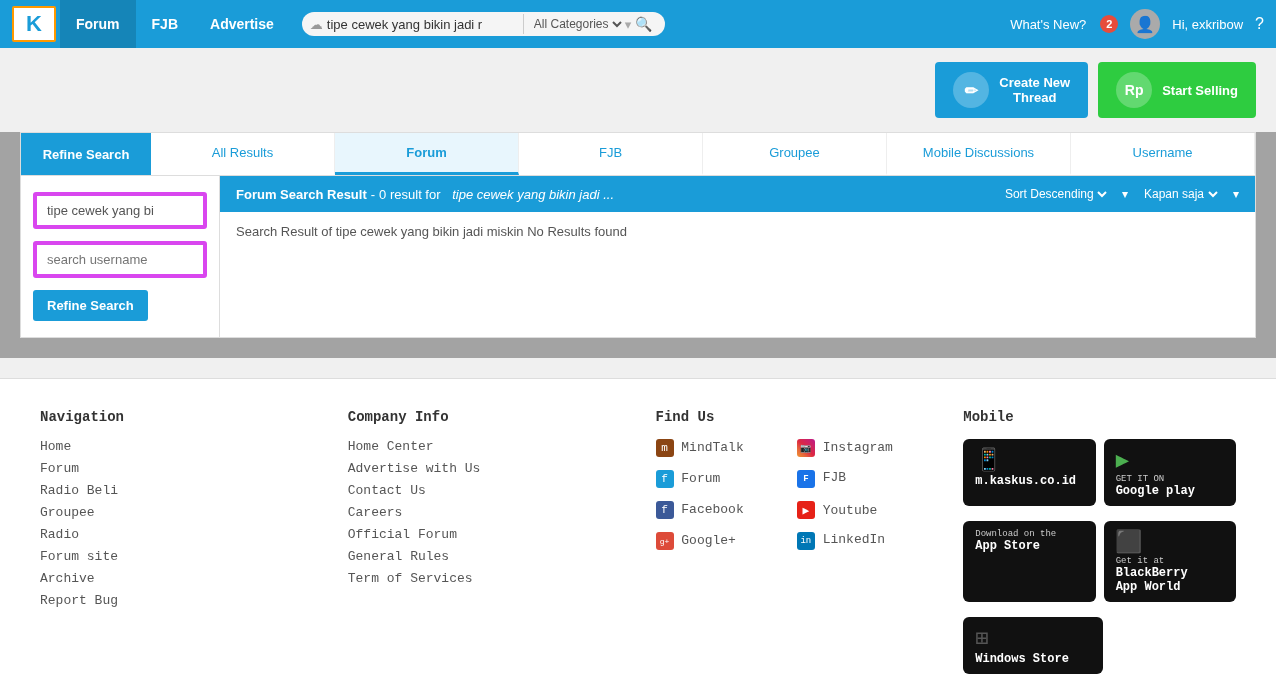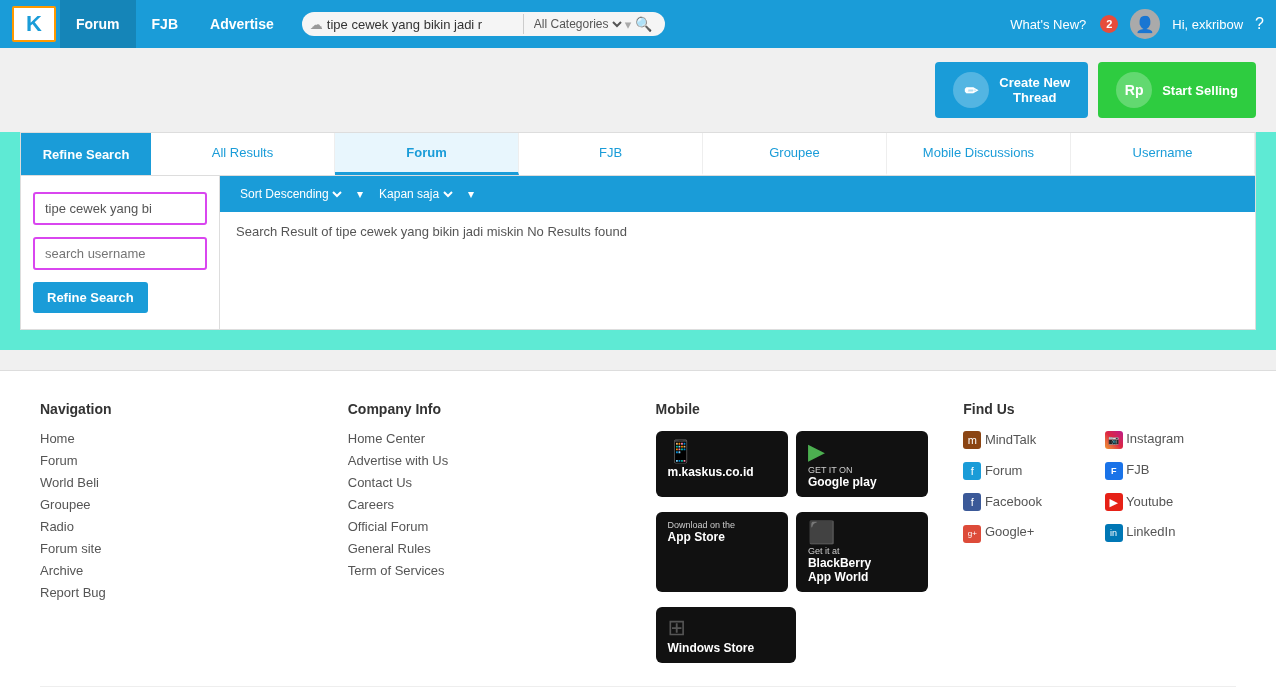--- a/index.html
+++ b/index.html
@@ -183,21 +183,21 @@
       display: flex;
       align-items: center;
       justify-content: center;
       font-size: 14px;
       font-weight: bold;
     }
 
     
     .main-content {
       padding: 0 20px 20px 20px;
-      background: #5eead4;
+      background: #a3a3a3;
     }
 
     
     .search-tabs {
       display: flex;
       background: #fff;
       border: 1px solid #ddd;
       border-radius: 0;
     }
     .refine-tab {
@@ -241,21 +241,21 @@
       border: 1px solid #ddd;
       border-top: none;
       padding: 16px 12px;
       display: flex;
       flex-direction: column;
       gap: 12px;
       flex-shrink: 0;
     }
     .refine-panel input {
       width: 100%;
-      border: 2px solid #d946ef;
+      border: 4px solid #d946ef;
       border-radius: 3px;
       padding: 7px 10px;
       font-size: 13px;
       outline: none;
       color: #555;
     }
     .btn-refine {
       background: #1a9cd8;
       color: #fff;
       border: none;
@@ -316,20 +316,21 @@
     .footer {
       background: #fff;
       border-top: 1px solid #ddd;
       padding: 30px 40px 20px 40px;
       margin-top: 20px;
     }
     .footer-grid {
       display: grid;
       grid-template-columns: 1fr 1fr 1fr 1fr;
       gap: 35px;
+      font-family: Liberation Mono, monospace;
     }
     .footer-col h3 {
       font-size: 14px;
       font-weight: bold;
       color: #333;
       margin-bottom: 14px;
     }
     .footer-col a {
       display: block;
       color: #555;
@@ -468,20 +469,27 @@
   <div class="search-layout">
 
     <div class="refine-panel">
       <input type="text" value="tipe cewek yang bi" style="">
       <input type="text" placeholder="search username" style="">
       <button class="btn-refine">Refine Search</button>
     </div>
 
     <div class="results-panel">
       <div class="results-header">
+        <div class="left">
+          <span class="label">Forum Search Result</span>
+          <span> - </span>
+          <span>0 result for</span>
+          <span class="query"> &nbsp;</span>
+          <span class="query">tipe cewek yang bikin jadi ...</span>
+        </div>
         <div class="right">
           <select class="sort-select">
             <option>Sort Descending</option>
             <option>Sort Ascending</option>
           </select>
           <span>▾</span>
           <select class="time-select">
             <option>Kapan saja</option>
           </select>
           <span>▾</span>
@@ -495,40 +503,78 @@
   </div>
 </div>
 
 <div class="footer">
   <div class="footer-grid">
 
     <div class="footer-col">
       <h3>Navigation</h3>
       <a>Home</a>
       <a>Forum</a>
-      <a>World Beli</a>
+      <a>Radio Beli</a>
       <a>Groupee</a>
       <a>Radio</a>
       <a>Forum site</a>
       <a>Archive</a>
       <a>Report Bug</a>
     </div>
 
     <div class="footer-col">
       <h3>Company Info</h3>
       <a>Home Center</a>
       <a>Advertise with Us</a>
       <a>Contact Us</a>
       <a>Careers</a>
       <a>Official Forum</a>
       <a>General Rules</a>
       <a>Term of Services</a>
     </div>
 
     <div class="footer-col">
+      <h3>Find Us</h3>
+      <div class="find-us-links">
+        <a class="find-us-link">
+          <span class="find-icon icon-mindtalk">m</span>
+          <span>MindTalk</span>
+        </a>
+        <a class="find-us-link">
+          <span class="find-icon icon-instagram" style="font-size:9px;">📷</span>
+          <span>Instagram</span>
+        </a>
+        <a class="find-us-link">
+          <span class="find-icon icon-forum">f</span>
+          <span>Forum</span>
+        </a>
+        <a class="find-us-link">
+          <span class="find-icon icon-fjb" style="font-size:9px;font-weight:bold;">F</span>
+          <span>FJB</span>
+        </a>
+        <a class="find-us-link">
+          <span class="find-icon icon-facebook">f</span>
+          <span>Facebook</span>
+        </a>
+        <a class="find-us-link">
+          <span class="find-icon icon-youtube">▶</span>
+          <span>Youtube</span>
+        </a>
+        <a class="find-us-link">
+          <span class="find-icon icon-googleplus" style="font-size:8px;">g+</span>
+          <span>Google+</span>
+        </a>
+        <a class="find-us-link">
+          <span class="find-icon icon-linkedin" style="font-size:9px;">in</span>
+          <span>LinkedIn</span>
+        </a>
+      </div>
+    </div>
+
+    <div class="footer-col">
       <h3>Mobile</h3>
       <div class="mobile-apps">
         <a class="app-badge">
           <span class="app-badge-icon">📱</span>
           <div class="app-badge-text">
             <span class="app-badge-name">m.kaskus.co.id</span>
           </div>
         </a>
         <a class="app-badge">
           <span class="app-badge-icon" style="color:#4CAF50;">▶</span>
@@ -553,57 +599,19 @@
         </a>
         <a class="app-badge" style="grid-column: span 2; max-width: 140px;">
           <span class="app-badge-icon">⊞</span>
           <div class="app-badge-text">
             <span class="app-badge-name">Windows Store</span>
           </div>
         </a>
       </div>
     </div>
 
-    <div class="footer-col">
-      <h3>Find Us</h3>
-      <div class="find-us-links">
-        <a class="find-us-link">
-          <span class="find-icon icon-mindtalk">m</span>
-          <span>MindTalk</span>
-        </a>
-        <a class="find-us-link">
-          <span class="find-icon icon-instagram" style="font-size:9px;">📷</span>
-          <span>Instagram</span>
-        </a>
-        <a class="find-us-link">
-          <span class="find-icon icon-forum">f</span>
-          <span>Forum</span>
-        </a>
-        <a class="find-us-link">
-          <span class="find-icon icon-fjb" style="font-size:9px;font-weight:bold;">F</span>
-          <span>FJB</span>
-        </a>
-        <a class="find-us-link">
-          <span class="find-icon icon-facebook">f</span>
-          <span>Facebook</span>
-        </a>
-        <a class="find-us-link">
-          <span class="find-icon icon-youtube">▶</span>
-          <span>Youtube</span>
-        </a>
-        <a class="find-us-link">
-          <span class="find-icon icon-googleplus" style="font-size:8px;">g+</span>
-          <span>Google+</span>
-        </a>
-        <a class="find-us-link">
-          <span class="find-icon icon-linkedin" style="font-size:9px;">in</span>
-          <span>LinkedIn</span>
-        </a>
-      </div>
-    </div>
-
   </div>
 
   <div class="footer-bottom">
     
     
   </div>
 </div>
 
 </body></html>

